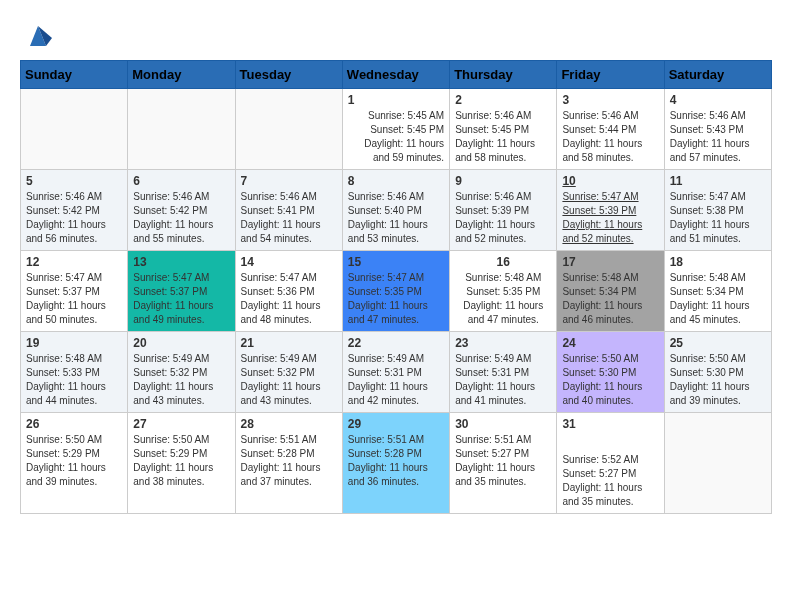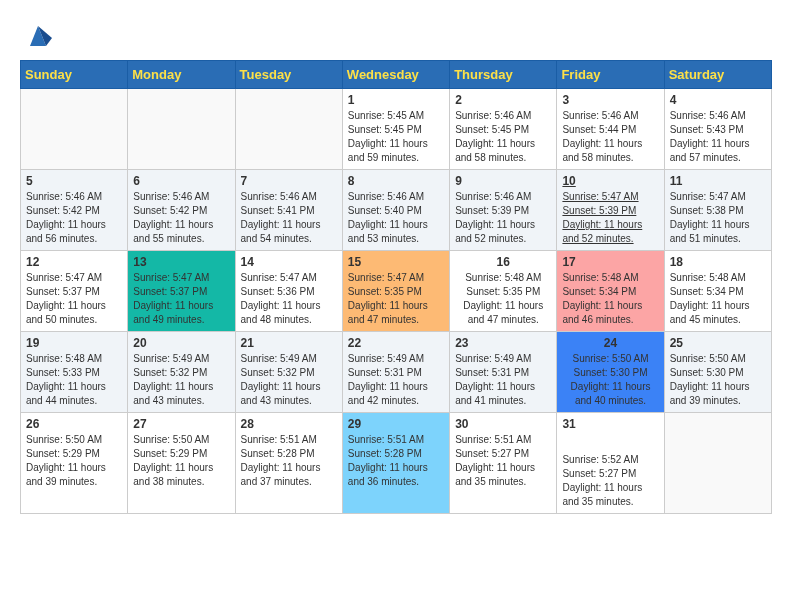--- a/index.html
+++ b/index.html
@@ -40,21 +40,21 @@
       font-size: 16px;
       color: #555;
     }
     .calendar {
       width: 100%;
       border-collapse: collapse;
       border: 1px solid #ccc;
     }
     .calendar th {
       background-color: #2a6db5;
-      color: #fde047;
+      color: #000000;
       font-size: 13px;
       font-weight: bold;
       padding: 6px 4px;
       text-align: left;
       border: 1px solid #1a5da5;
     }
     .calendar td {
       vertical-align: top;
       border: 1px solid #ccc;
       padding: 4px 5px;
@@ -116,21 +116,21 @@
         <th>Saturday</th>
       </tr>
   </thead>
   <tbody id="calendar-body">
   <tr>
         <td class="empty-cell"></td>
         <td class="empty-cell"></td>
         <td class="empty-cell"></td>
         <td style="background: rgb(255, 255, 255);">
           <span class="day-num">1</span>
-          <div class="day-info" style="white-space: pre-line;">Sunrise: 5:45 AM
+          <div class="day-info" style="white-space: pre-line; text-align: right;">Sunrise: 5:45 AM
 Sunset: 5:45 PM
 Daylight: 11 hours
 and 59 minutes.</div>
         </td>
         <td style="background: rgb(255, 255, 255);">
           <span class="day-num">2</span>
           <div class="day-info" style="white-space: pre-line;">Sunrise: 5:46 AM
 Sunset: 5:45 PM
 Daylight: 11 hours
 and 58 minutes.</div>
@@ -216,35 +216,35 @@
 Daylight: 11 hours
 and 49 minutes.</div>
         </td>
         <td style="background: rgb(255, 255, 255);">
           <span class="day-num">14</span>
           <div class="day-info" style="white-space: pre-line;">Sunrise: 5:47 AM
 Sunset: 5:36 PM
 Daylight: 11 hours
 and 48 minutes.</div>
         </td>
-        <td style="background: #fdba74;">
+        <td style="background: #3b82f6;">
           <span class="day-num">15</span>
           <div class="day-info" style="white-space: pre-line;">Sunrise: 5:47 AM
 Sunset: 5:35 PM
 Daylight: 11 hours
 and 47 minutes.</div>
         </td>
         <td style="background: rgb(255, 255, 255); text-align: center;">
           <span class="day-num">16</span>
           <div class="day-info" style="white-space: pre-line;">Sunrise: 5:48 AM
 Sunset: 5:35 PM
 Daylight: 11 hours
 and 47 minutes.</div>
         </td>
-        <td style="background: #fca5a5; margin-left: 29px;">
+        <td style="background: #a3a3a3; margin-left: 29px;">
           <span class="day-num">17</span>
           <div class="day-info" style="white-space: pre-line;">Sunrise: 5:48 AM
 Sunset: 5:34 PM
 Daylight: 11 hours
 and 46 minutes.</div>
         </td>
         <td style="background: rgb(255, 255, 255);">
           <span class="day-num">18</span>
           <div class="day-info" style="white-space: pre-line;">Sunrise: 5:48 AM
 Sunset: 5:34 PM
@@ -281,21 +281,21 @@
 Daylight: 11 hours
 and 42 minutes.</div>
         </td>
         <td style="background: rgb(240, 244, 248);">
           <span class="day-num">23</span>
           <div class="day-info" style="white-space: pre-line;">Sunrise: 5:49 AM
 Sunset: 5:31 PM
 Daylight: 11 hours
 and 41 minutes.</div>
         </td>
-        <td style="background: #3b82f6; text-align: center;">
+        <td style="background: #c4b5fd;">
           <span class="day-num">24</span>
           <div class="day-info" style="white-space: pre-line;">Sunrise: 5:50 AM
 Sunset: 5:30 PM
 Daylight: 11 hours
 and 40 minutes.</div>
         </td>
         <td style="background: rgb(240, 244, 248);">
           <span class="day-num">25</span>
           <div class="day-info" style="white-space: pre-line;">Sunrise: 5:50 AM
 Sunset: 5:30 PM

